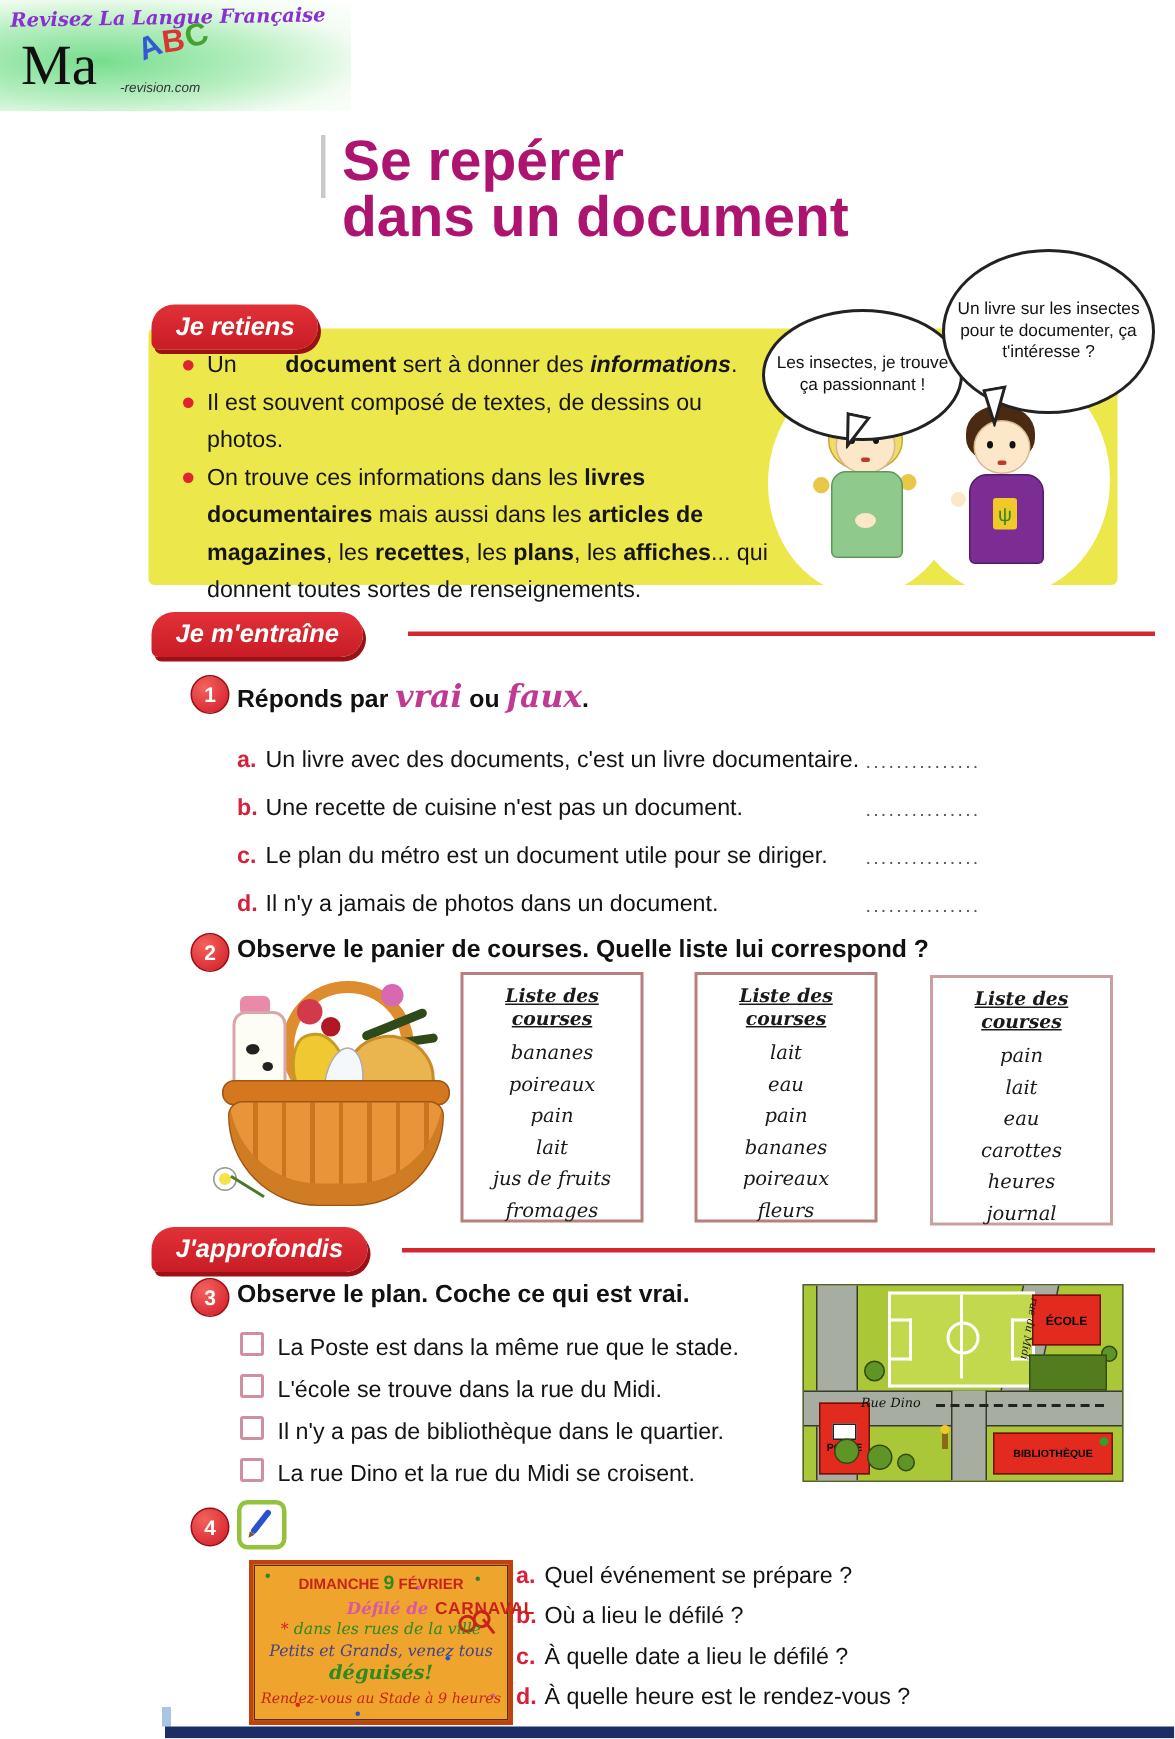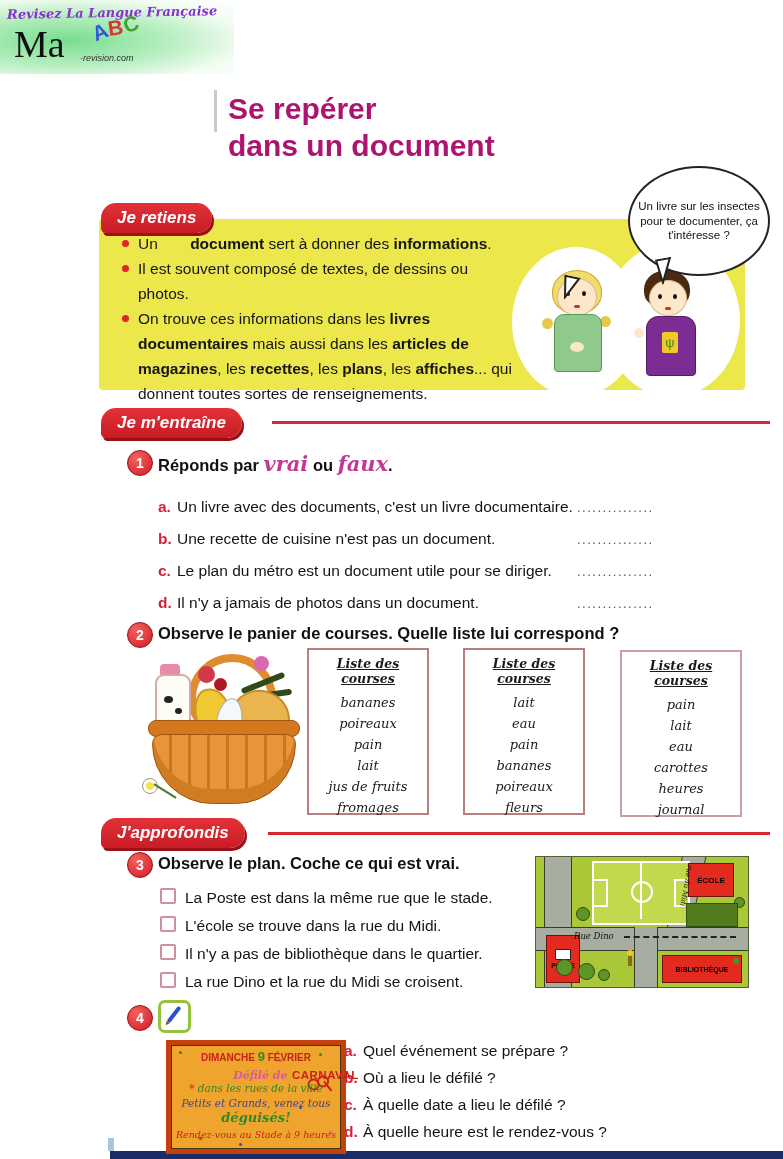--- a/index.html
+++ b/index.html
@@ -15,21 +15,21 @@
             font-size:13px;color:#8a2fd0;transform:rotate(-1deg);}
   .logo-brand{left:14px;top:22px;font-family:"Liberation Serif",serif;font-size:38px;color:#101010;}
   .logo-domain{left:80px;top:53px;font-size:9px;font-style:italic;color:#333;}
   .logo-abc{left:92px;top:16px;font-weight:bold;font-size:21px;transform:rotate(-14deg);letter-spacing:1px;}
   .abc-a{color:#3558d8;display:inline-block;transform:rotate(-8deg);}
   .abc-b{color:#d83535;display:inline-block;transform:rotate(6deg);}
   .abc-c{color:#43a32f;display:inline-block;transform:rotate(-4deg);}
 
   
   .title-rule{left:214px;top:90px;width:3px;height:42px;background:#c9c9c9;}
-  .page-title{left:228px;top:90px;font-size:30px;line-height:37px;font-weight:bold;color:#ad1470;}
+  .page-title{left:228px;top:90px;font-size:38px;line-height:37px;font-weight:bold;color:#ad1470;}
 
   
   .banner{height:30px;background:linear-gradient(#e23138,#c81c26);border-radius:16px 16px 16px 5px;
           color:#fff;font-weight:bold;font-style:italic;font-size:17px;line-height:30px;
           padding:0 16px;box-shadow:2px 3px 0 #9c1118;z-index:6;}
   .hline{height:3px;background:#d62630;z-index:1;}
 
   
   .ybox{left:99px;top:219px;width:646px;height:171px;background:#ece74b;border-radius:4px;overflow:hidden;}
   .ellipse{position:absolute;background:#fff;border-radius:50%;}
@@ -79,21 +79,21 @@
   
   .slate{left:158px;top:1000px;width:27px;height:27px;border:3px solid #95c23d;border-radius:7px;
          background:#fff;z-index:2;}
   .pen{position:absolute;left:11px;top:2px;width:4px;height:19px;background:#2a52cc;border-radius:2px;
        transform:rotate(38deg);}
   .pen:after{content:"";position:absolute;left:0;top:19px;border-left:2px solid transparent;
              border-right:2px solid transparent;border-top:4px solid #7a5230;}
 
   
   .poster{left:166px;top:1040px;width:170px;height:104px;background:#efa42e;
-          border:5px solid #c2410c;box-shadow:inset 0 0 0 1px #4a3310;z-index:2;}
+          border:3px solid #c2410c;box-shadow:inset 0 0 0 1px #4a3310;z-index:2;}
   .poster .pl{position:absolute;width:100%;text-align:center;white-space:nowrap;}
   .p-red{color:#c8231a;}
   .p-green{color:#2f8a22;}
   .p-pink{color:#d85a9a;}
   .p-indigo{color:#44408c;}
   .handln{font-family:"DejaVu Serif",serif;font-style:italic;}
 
   .footer-bar{left:110px;top:1151px;width:673px;height:8px;background:#1b2c66;}
   .fold{left:108px;top:1138px;width:6px;height:13px;background:#aac4e4;}
 </style>
@@ -114,25 +114,28 @@
     <div>Se repérer</div>
     <div>dans un document</div>
   </div>
 
   <div class="abs ybox">
     <div class="ellipse" style="left:413px;top:28px;width:128px;height:150px;"></div>
     <div class="ellipse" style="left:505px;top:24px;width:136px;height:154px;"></div>
   </div>
   <div class="abs banner" style="left:101px;top:203px;">Je retiens</div>
   <div class="abs bullets">
-    <div class="bullet-row"><span class="bdot"></span><span><span>Un </span><span style="font-weight: bold; margin-left: 28px;">document</span><span> sert à donner des </span><span style="font-weight: bold;">informations</span><span>.</span></span></div>
+    <div class="bullet-row"><span class="bdot"></span><span><span>Un </span><span style="font-weight: bold; margin-left: 28px;">document</span><span> sert à donner des </span><span style="font-weight: bold; font-style: italic;">informations</span><span>.</span></span></div>
     <div class="bullet-row"><span class="bdot"></span><span><span>Il est souvent composé de textes, de dessins ou photos.</span></span></div>
     <div class="bullet-row"><span class="bdot"></span><span><span>On trouve ces informations dans les </span><span style="font-weight: bold;">livres documentaires</span><span> mais aussi dans les </span><span style="font-weight: bold;">articles de magazines</span><span>, les </span><span style="font-weight: bold;">recettes</span><span>, les </span><span style="font-weight: bold;">plans</span><span>, les </span><span style="font-weight: bold;">affiches</span><span>... qui donnent toutes sortes de renseignements.</span></span></div>
   </div>
 
+  <div class="abs bubble" style="left:508px;top:206px;width:122px;height:76px;padding:4px;">
+    <span>Les insectes, je trouve ça passionnant !</span>
+  </div>
   <svg class="abs tail" style="left:560px;top:276px;transform:rotate(12deg);" width="20" height="24">
       <path d="M3 1 L17 1 L7 22 Z" fill="#fff" stroke="#222" stroke-width="2"></path>
     </svg>
   <div class="abs bubble" style="left:628px;top:166px;width:130px;height:98px;padding:4px;">
     <span>Un livre sur les insectes pour te documenter, ça t'intéresse ?</span>
   </div>
   <svg class="abs tail" style="left:655px;top:258px;transform:rotate(-10deg);" width="20" height="26">
       <path d="M3 1 L17 1 L6 24 Z" fill="#fff" stroke="#222" stroke-width="2"></path>
     </svg>
 

